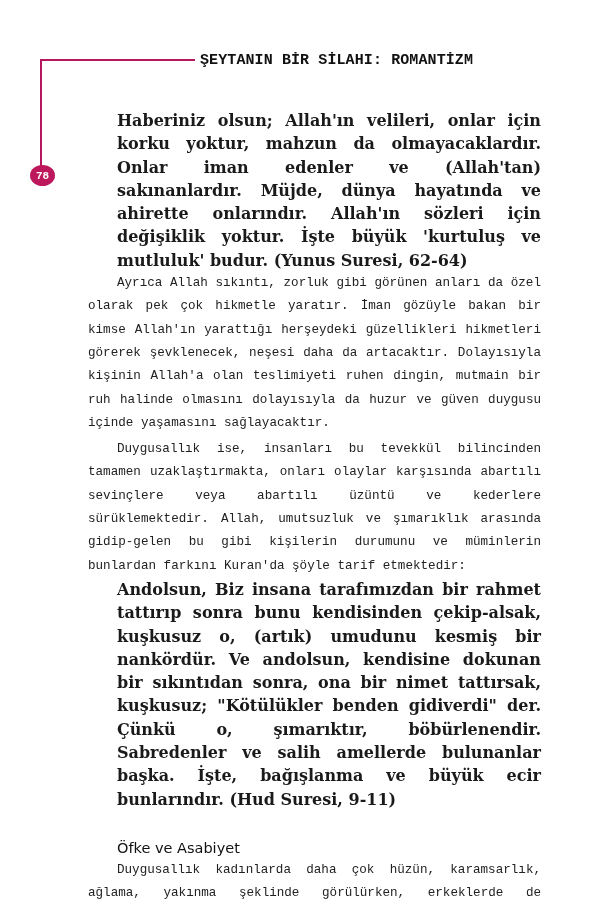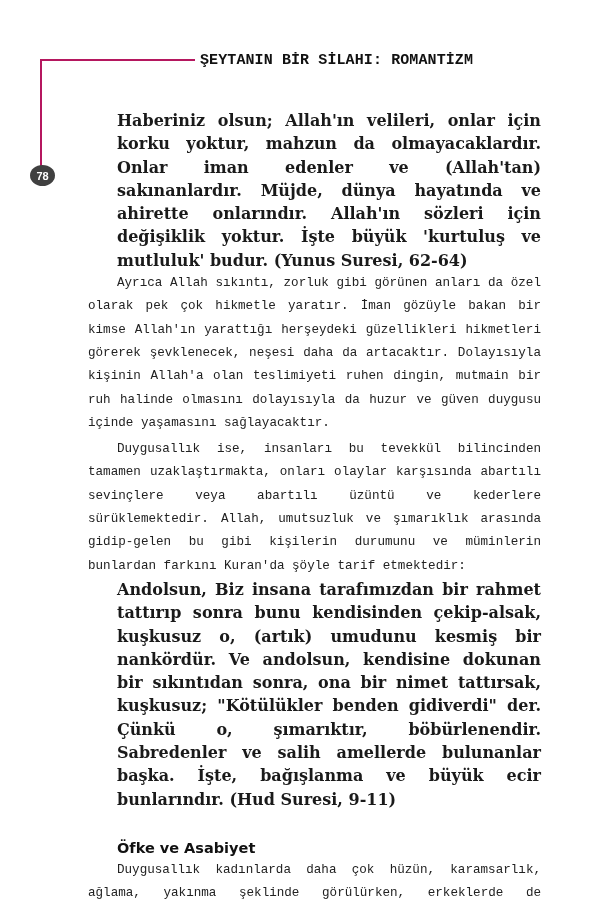--- a/index.html
+++ b/index.html
@@ -2,43 +2,43 @@
 <html><head>
   <meta charset="utf-8">
   <style>
     html, body { margin: 0; padding: 0; background: #ffffff; }
     body { width: 616px; height: 911px; position: relative; overflow: hidden; }
     .page { position: absolute; left: 0; top: 0; width: 616px; height: 911px; background: #fff; }
     .rule-h { position: absolute; left: 40px; top: 59px; width: 155px; height: 2px; background: #b5175f; }
     .rule-v { position: absolute; left: 40px; top: 59px; width: 2px; height: 108px; background: #b5175f; }
     .page-badge {
       position: absolute; left: 30px; top: 165px; width: 25px; height: 21px;
-      border-radius: 50%; background: #404040; color: #fff;
-      font-family: Liberation Sans, sans-serif; font-weight: bold; font-size: 11px;
+      border-radius: 50%; background: #be185d; color: #fff;
+      font-family: Liberation Mono, monospace; font-weight: bold; font-size: 11px;
       display: flex; align-items: center; justify-content: center;
     }
     .running-head {
       position: absolute; left: 200px; top: 52px;
       font-family: Liberation Mono, monospace; font-weight: bold; font-size: 15px;
       color: #111; letter-spacing: 0.1px; white-space: nowrap;
     }
     .body {
       position: absolute; left: 88px; top: 109px; width: 453px;
       font-family: "DejaVu Serif", serif; font-size: 12.6px; line-height: 23.3px;
       color: #222; text-align: justify;
     }
     .body p { margin: 0; }
     .indent { text-indent: 29px; font-family: Liberation Mono, monospace; }
     .quote {
       margin: 0 0 0 29px !important; font-weight: bold; font-size: 16px;
       color: #1a1a1a;
     }
     .last-line-left { text-align-last: left; }
     .heading {
-      font-family: "DejaVu Sans", sans-serif; font-weight: bold; font-size: 14.5px;
+      font-family: "DejaVu Sans", sans-serif; font-weight: normal; font-size: 14.5px;
       color: #111; margin: 26px 0 0 29px !important; line-height: 22px;
     }
     .gap { height: 3px; }
   </style>
 </head>
 <body>
 
 <div class="page">
   <div class="rule-h"></div>
   <div class="rule-v"></div>

